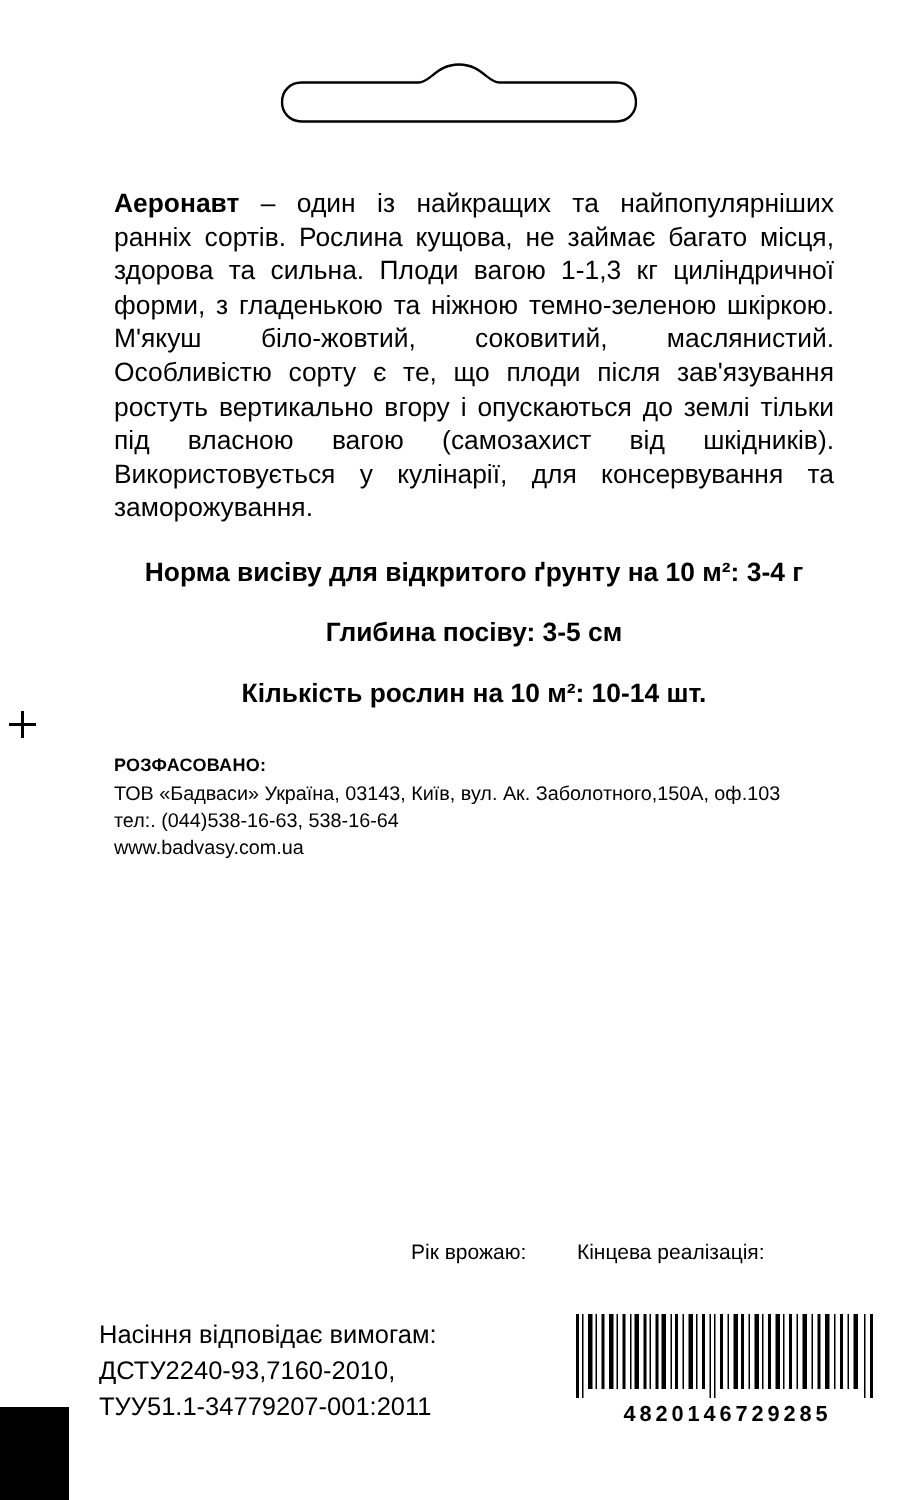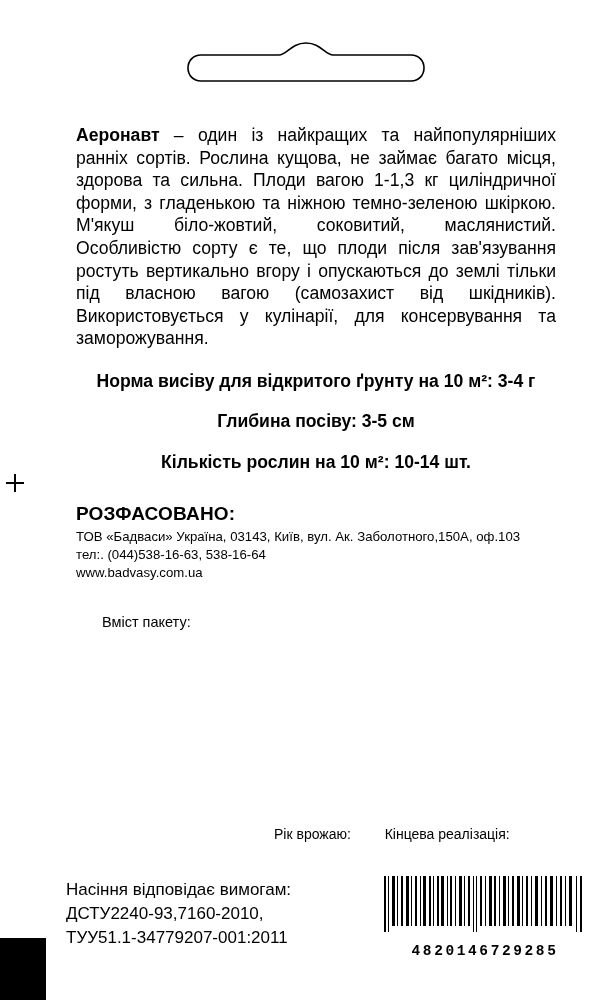--- a/index.html
+++ b/index.html
@@ -74,21 +74,21 @@
     margin: 0 0 18px 0;
     text-align: center;
   }
   .spec.first { margin-top: 2px; }
   .spec.tight { margin-bottom: 22px; }
 
   .packer {
     margin-top: 30px;
   }
   .packer-title {
-    font-size: 19px;
+    font-size: 12px;
     font-weight: bold;
     letter-spacing: .2px;
     margin-bottom: 3px;
   }
   .packer-line {
     font-size: 13.2px;
     line-height: 1.35;
   }
 
   .fields {
@@ -126,26 +126,26 @@
     right: 24px;
     top: 876px;
     width: 206px;
   }
   .barcode-bars {
     height: 56px;
     width: 100%;
     display: block;
   }
   .barcode-digits {
-    font-family: Liberation Mono, monospace;
+    font-family: Liberation Sans, sans-serif;
     font-size: 14.5px;
     font-weight: bold;
     letter-spacing: 2.6px;
     text-align: center;
-    margin-top: 11px;
+    margin-top: 3px;
   }
 
   
   .corner-block {
     position: absolute;
     left: 0;
     bottom: 0;
     width: 46px;
     height: 62px;
     background: #000;
@@ -171,21 +171,20 @@
   <p class="spec tight">Кількість рослин на 10 м²: 10-14 шт.</p>
 
   <div class="packer">
     <div class="packer-title">РОЗФАСОВАНО:</div>
     <div class="packer-line">ТОВ «Бадваси» Україна, 03143, Київ, вул. Ак. Заболотного,150А, оф.103</div>
     <div class="packer-line">тел:. (044)538-16-63, 538-16-64</div>
     <div class="packer-line">www.badvasy.com.ua</div>
   </div>
 
   <div class="fields">
-    <div class="field-row">Вміст пакету:</div>
   </div>
 
 </div>
 
 <div class="bottom-fields">
   <span>Рік врожаю:</span>
   <span class="gap"></span>
   <span>Кінцева реалізація:</span>
 </div>
 

